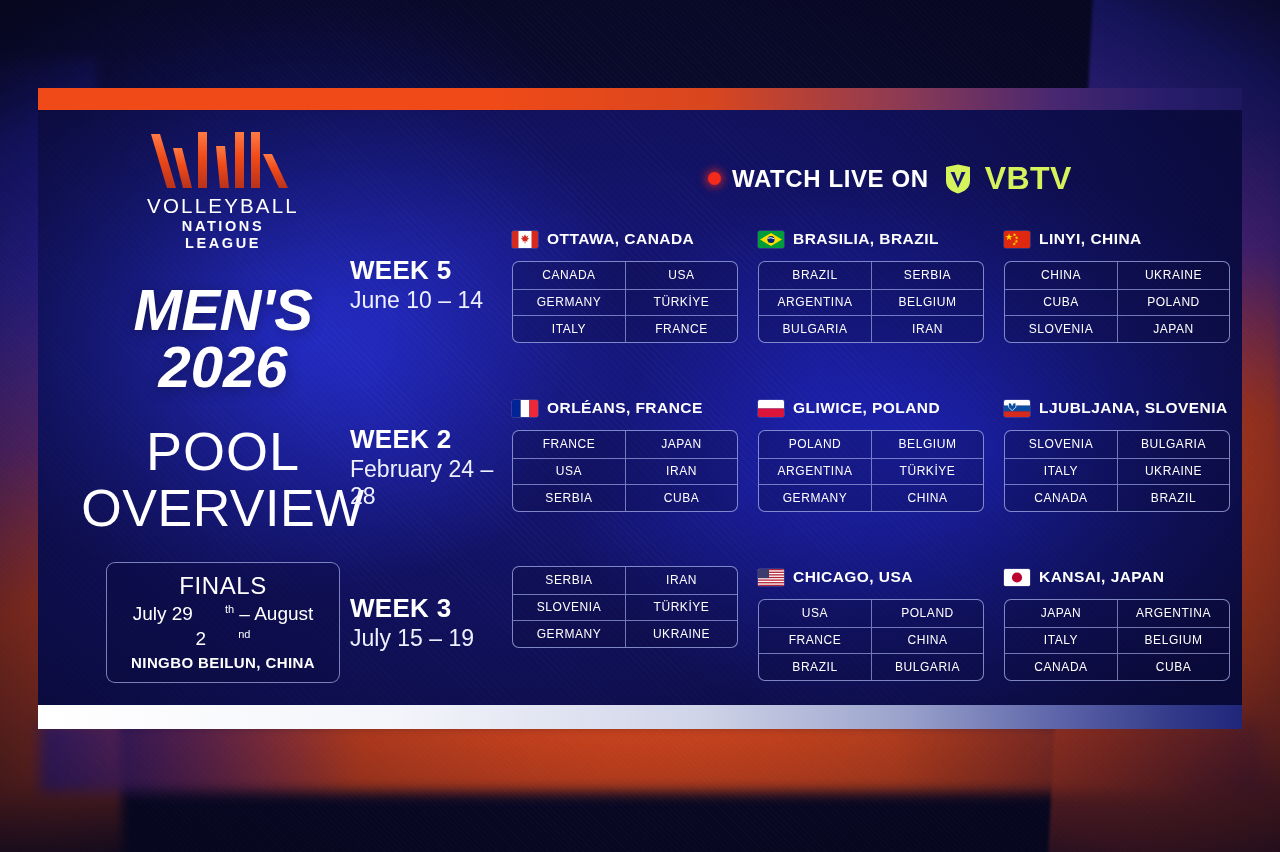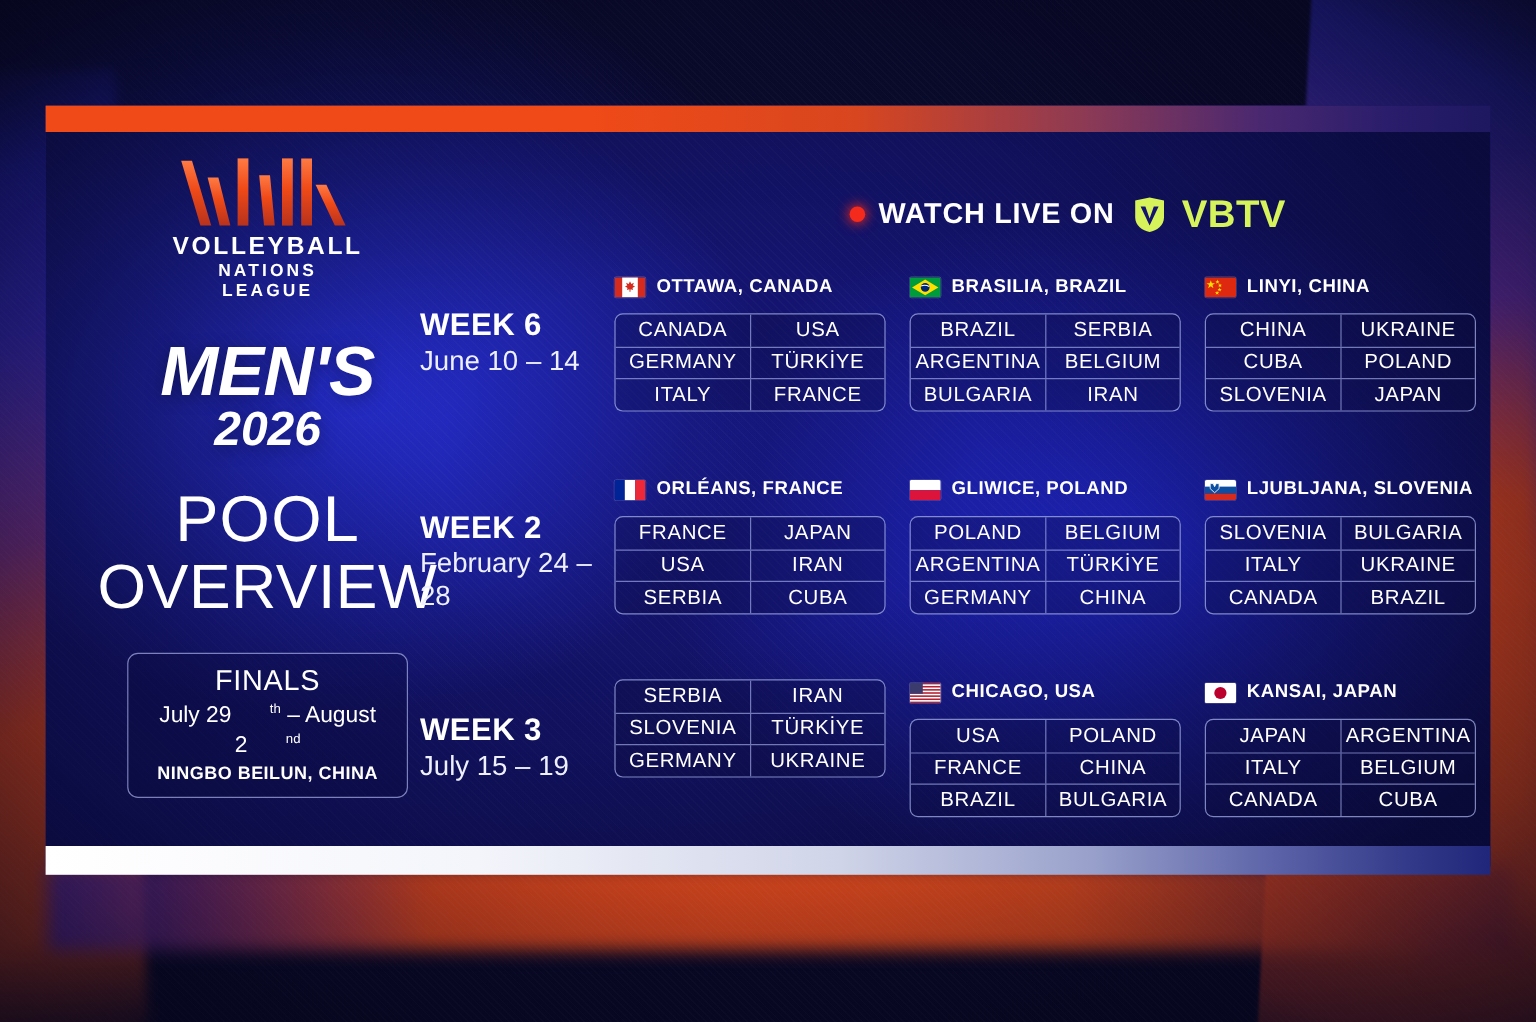--- a/index.html
+++ b/index.html
@@ -148,37 +148,37 @@
     width: 290px;
     text-align: center;
     z-index: 5;
   }
 
   
   .vnl-logo { width: 160px; margin: 0 auto; position: relative; }
   .vnl-mark { height: 62px; position: relative; }
   .vnl-mark svg { display:block; width: 160px; height: 62px; }
   .vnl-word1 {
-    font-size: 20.5px; font-weight: 700; letter-spacing: 2.2px;
+    font-size: 20.5px; font-weight: 400; letter-spacing: 2.2px;
     color: #ffffff; line-height: 1.15; margin-top: 2px;
   }
   .vnl-word2 {
     font-size: 14.5px; font-weight: 700; letter-spacing: 2.6px;
     color: #ffffff; line-height: 1.2;
   }
 
   .mens-line {
     margin-top: 30px;
     font-size: 58px; font-weight: 700; font-style: italic;
     letter-spacing: -0.5px;
     color: #ffffff; line-height: 0.96;
     text-shadow: 0 3px 14px rgba(0,0,0,0.35);
   }
   .year-line {
-    font-size: 40px; font-weight: 700; font-style: italic;
+    font-size: 58px; font-weight: 700; font-style: italic;
     color: #ffffff; line-height: 1.0;
     text-shadow: 0 3px 14px rgba(0,0,0,0.35);
   }
   .pool-line {
     margin-top: 26px;
     font-size: 54px; font-weight: 400; letter-spacing: 1px;
     color: #ffffff; line-height: 1.08;
   }
   .overview-line {
     font-size: 52px; font-weight: 400; letter-spacing: 0.5px;
@@ -273,21 +273,21 @@
     border: 1.1px solid rgba(175,186,245,0.70);
     border-radius: 7px;
     overflow: hidden;
     background: rgba(10,10,58,0.28);
   }
   .pool-tr { display: flex; height: 26.5px; }
   .pool-tr + .pool-tr { border-top: 1.1px solid rgba(175,186,245,0.62); }
   .pool-td {
     flex: 1 1 50%;
     display: flex; align-items: center; justify-content: center;
-    font-size: 17px; font-weight: 400; letter-spacing: 0.55px;
+    font-size: 12px; font-weight: 400; letter-spacing: 0.55px;
     color: #ffffff;
   }
   .pool-td + .pool-td { border-left: 1.1px solid rgba(175,186,245,0.62); }
 </style>
 </head>
 <body>
 
 <div id="poster">
 
   <div class="bg-base"></div>
@@ -354,21 +354,21 @@
           <path d="M2 3 L14 0.6 L26 3 L26 17 C26 24 20 28 14 29.4 C8 28 2 24 2 17 Z" fill="#d7f35c"></path>
           <path d="M6.5 8 L10.5 8 L14 18 L17.5 8 L21.5 8 L14 24 Z" fill="#141470"></path>
           <path d="M6.5 5.5 L9.8 5.5 L14 14.4 L18.2 5.5 L21.5 5.5 L14 20 Z" fill="#d7f35c" opacity="0"></path>
         </svg>
       </span>
       <span class="vbtv-text">VBTV</span>
     </div>
 
     <div class="week-row" id="week-1">
       <div class="week-label">
-        <div class="week-name">WEEK 6</div>
+        <div class="week-name">WEEK 5</div>
         <div class="week-dates">June 10 – 14</div>
       </div>
       <div class="pools">
 
         <div class="pool">
           <div class="pool-head">
             <span class="flag">
               <svg viewBox="0 0 26 17">
                   <rect width="26" height="17" fill="#d52b1e"></rect>
                   <rect x="6.5" width="13" height="17" fill="#fff"></rect>

